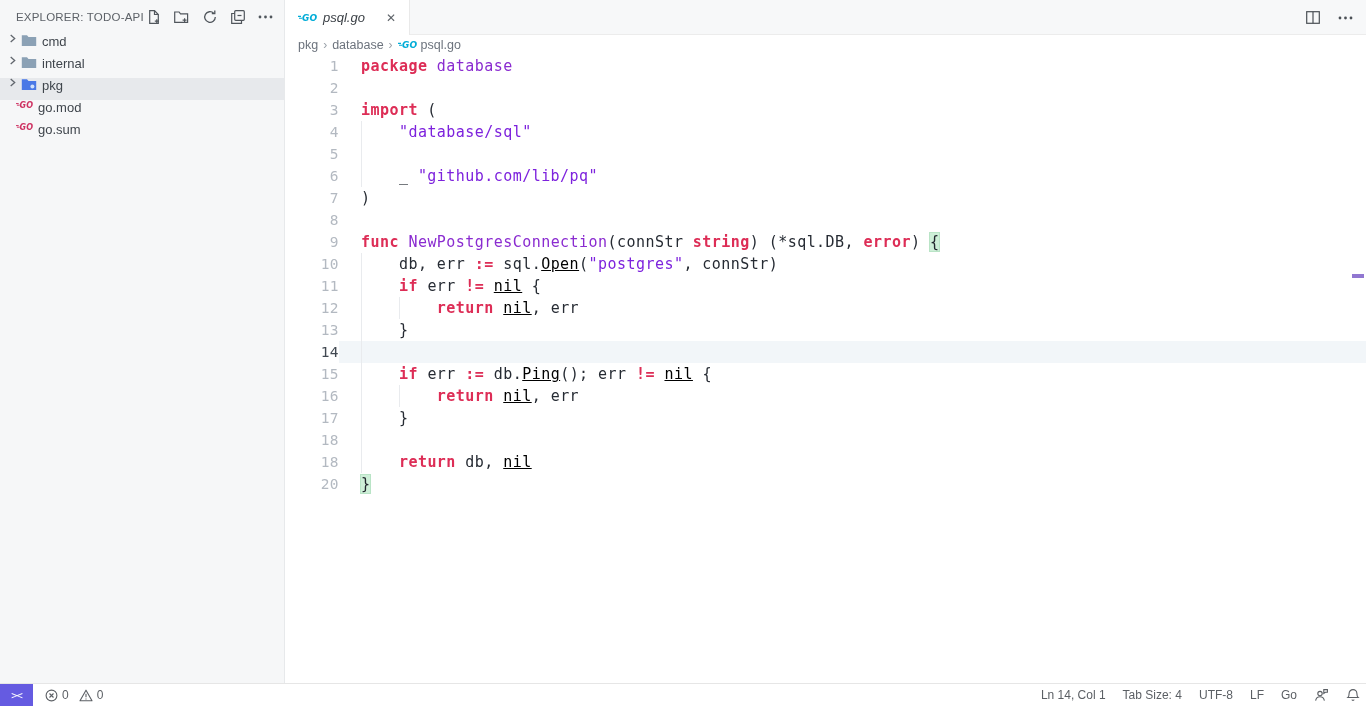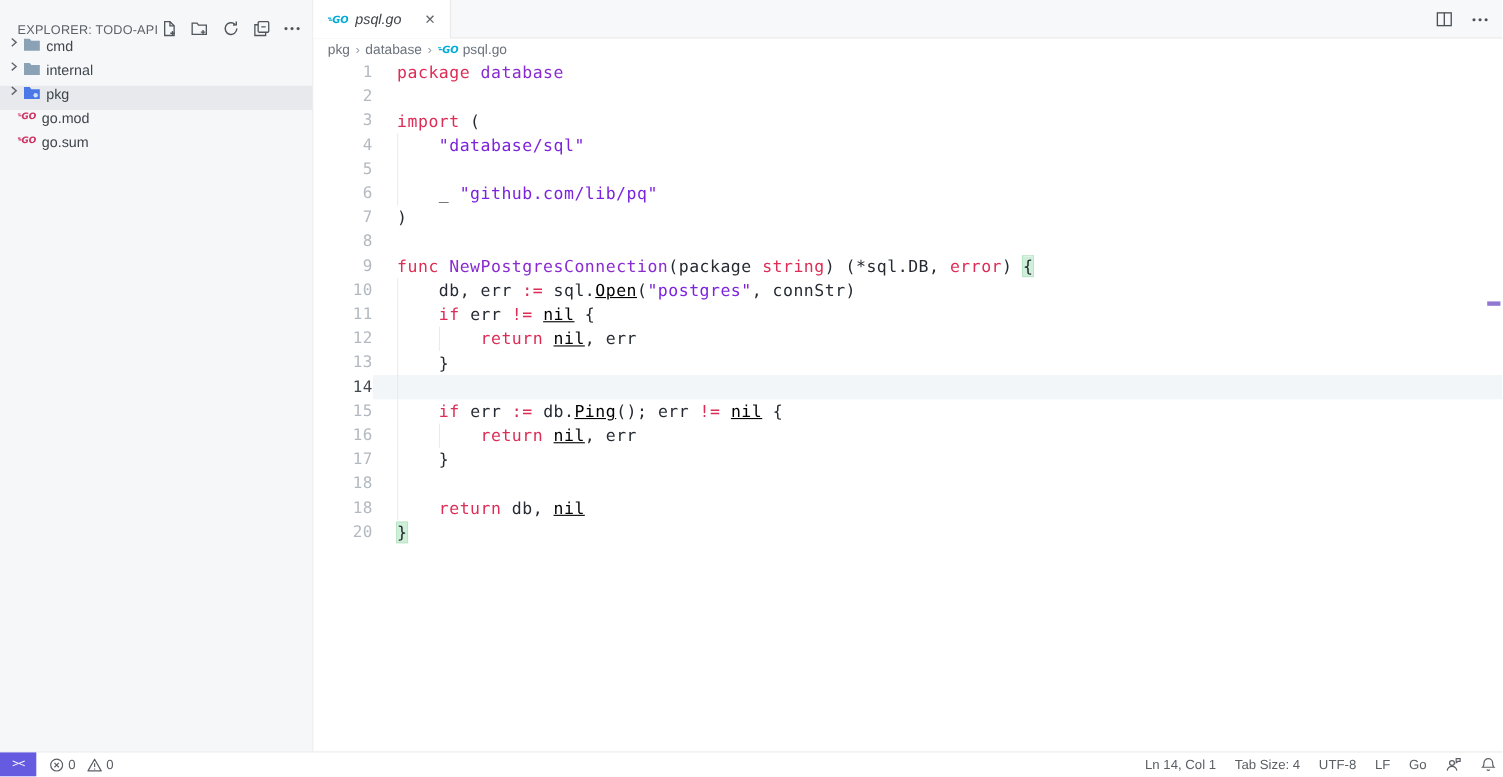--- a/index.html
+++ b/index.html
@@ -2,21 +2,21 @@
 <html><head>
 <meta charset="utf-8">
 <style>
   * { box-sizing: border-box; margin: 0; padding: 0; }
   html,body { width:1366px; height:706px; overflow:hidden; background:#fff;
               font-family:"Liberation Sans", sans-serif; }
   .app { display:flex; height:683px; }
 
   
   .sidebar { width:285px; background:#f6f7f8; border-right:1px solid #e7e9eb; flex:none; }
-  .sb-head { height:34px; display:flex; align-items:flex-end; padding:0 10px 0 16px; }
+  .sb-head { height:34px; display:flex; align-items:center; padding:0 10px 0 16px; }
   .sb-title { font-size:11.5px; color:#5d6268; flex:1; letter-spacing:.2px; white-space:nowrap; }
   .sb-actions { display:flex; align-items:center; gap:11px; color:#50565c; }
   .sb-actions .act { width:17px; height:17px; display:flex; align-items:center; justify-content:center; cursor:pointer; }
   .tree { }
   .trow { height:22px; display:flex; align-items:flex-start; font-size:13px; color:#3f454c; cursor:pointer; }
   .trow.selected { background:#e7e9ec; }
   .twist { width:16px; margin-left:4px; display:flex; justify-content:center; color:#61666d; flex:none; }
   .ficon { width:17px; margin-left:0px; display:flex; justify-content:center; align-items:center; flex:none; }
   .trow.file .ficon { margin-left:16px; }
   .tlabel { margin-left:5px; }
@@ -38,21 +38,21 @@
 
   
   .code { position:relative; font-family:"DejaVu Sans Mono", monospace; font-size:15px;
           line-height:22px; letter-spacing:.45px; color:#262b33; flex:1; overflow:hidden; }
   .cline { display:flex; height:22px; white-space:pre; }
   .ln { width:54px; text-align:right; color:#b3b9c1; flex:none; font-size:14.5px; }
   .lc { flex:1; padding-left:22px; position:relative; }
   .cline.cur .lc { background:#f2f6f9; }
   .cline.cur .ln { color:#414851; }
   .g { position:absolute; top:0; bottom:0; width:1px; background:#e9ebee; }
-  .tk.k { color:#dd2d56; }
+  .tk.k { color:#dd2d56;font-weight:bold; }
   .tk.s { color:#7d22dd; }
   .tk.f { color:#8a2bd0; }
   .tk.m { color:#000000;text-decoration:underline; }
   .tk.p { color:#262b33; }
   .tk.b { color:#22272e; background:#ceefd8; box-shadow:0 0 0 1px #b9e4c6; }
   .ovr-marker { position:absolute; right:2px; top:219px; width:12px; height:4px; background:#7e5fc9; opacity:.85; }
 
   
   .statusbar { height:23px; border-top:1px solid #e6e6e6; background:#fff; display:flex;
                align-items:center; font-size:12px; color:#5b5f64; }
@@ -235,21 +235,21 @@
     <div class="code" id="code">
       <div class="ovr-marker"></div>
     <div class="cline"><span class="ln">1</span><span class="lc"><span class="tk k">package</span><span class="tk p"> </span><span class="tk f">database</span></span></div>
         <div class="cline"><span class="ln">2</span><span class="lc"></span></div>
         <div class="cline"><span class="ln">3</span><span class="lc"><span class="tk k">import</span><span class="tk p"> (</span></span></div>
         <div class="cline"><span class="ln">4</span><span class="lc"><span class="g" style="left:22.0px"></span><span class="tk p">    </span><span class="tk s">"database/sql"</span></span></div>
         <div class="cline"><span class="ln">5</span><span class="lc"><span class="g" style="left:22.0px"></span></span></div>
         <div class="cline"><span class="ln">6</span><span class="lc"><span class="g" style="left:22.0px"></span><span class="tk p">    _ </span><span class="tk s">"github.com/lib/pq"</span></span></div>
         <div class="cline"><span class="ln">7</span><span class="lc"><span class="tk p">)</span></span></div>
         <div class="cline"><span class="ln">8</span><span class="lc"></span></div>
-        <div class="cline"><span class="ln">9</span><span class="lc"><span class="tk k">func</span><span class="tk p"> </span><span class="tk f">NewPostgresConnection</span><span class="tk p">(package </span><span class="tk k">string</span><span class="tk p">) (*sql.DB, </span><span class="tk k">error</span><span class="tk p">) </span><span class="tk b">{</span></span></div>
+        <div class="cline"><span class="ln">9</span><span class="lc"><span class="tk k">func</span><span class="tk p"> </span><span class="tk f">NewPostgresConnection</span><span class="tk p">(connStr </span><span class="tk k">string</span><span class="tk p">) (*sql.DB, </span><span class="tk k">error</span><span class="tk p">) </span><span class="tk b">{</span></span></div>
         <div class="cline"><span class="ln">10</span><span class="lc"><span class="g" style="left:22.0px"></span><span class="tk p">    db, err </span><span class="tk k">:=</span><span class="tk p"> sql.</span><span class="tk m">Open</span><span class="tk p">(</span><span class="tk s">"postgres"</span><span class="tk p">, connStr)</span></span></div>
         <div class="cline"><span class="ln">11</span><span class="lc"><span class="g" style="left:22.0px"></span><span class="tk p">    </span><span class="tk k">if</span><span class="tk p"> err </span><span class="tk k">!=</span><span class="tk p"> </span><span class="tk m">nil</span><span class="tk p"> {</span></span></div>
         <div class="cline"><span class="ln">12</span><span class="lc"><span class="g" style="left:22.0px"></span><span class="g" style="left:59.9px"></span><span class="tk p">        </span><span class="tk k">return</span><span class="tk p"> </span><span class="tk m">nil</span><span class="tk p">, err</span></span></div>
         <div class="cline"><span class="ln">13</span><span class="lc"><span class="g" style="left:22.0px"></span><span class="tk p">    }</span></span></div>
         <div class="cline cur"><span class="ln">14</span><span class="lc"><span class="g" style="left:22.0px"></span></span></div>
         <div class="cline"><span class="ln">15</span><span class="lc"><span class="g" style="left:22.0px"></span><span class="tk p">    </span><span class="tk k">if</span><span class="tk p"> err </span><span class="tk k">:=</span><span class="tk p"> db.</span><span class="tk m">Ping</span><span class="tk p">(); err </span><span class="tk k">!=</span><span class="tk p"> </span><span class="tk m">nil</span><span class="tk p"> {</span></span></div>
         <div class="cline"><span class="ln">16</span><span class="lc"><span class="g" style="left:22.0px"></span><span class="g" style="left:59.9px"></span><span class="tk p">        </span><span class="tk k">return</span><span class="tk p"> </span><span class="tk m">nil</span><span class="tk p">, err</span></span></div>
         <div class="cline"><span class="ln">17</span><span class="lc"><span class="g" style="left:22.0px"></span><span class="tk p">    }</span></span></div>
         <div class="cline"><span class="ln">18</span><span class="lc"><span class="g" style="left:22.0px"></span></span></div>
         <div class="cline"><span class="ln">18</span><span class="lc"><span class="g" style="left:22.0px"></span><span class="tk p">    </span><span class="tk k">return</span><span class="tk p"> db, </span><span class="tk m">nil</span></span></div>

